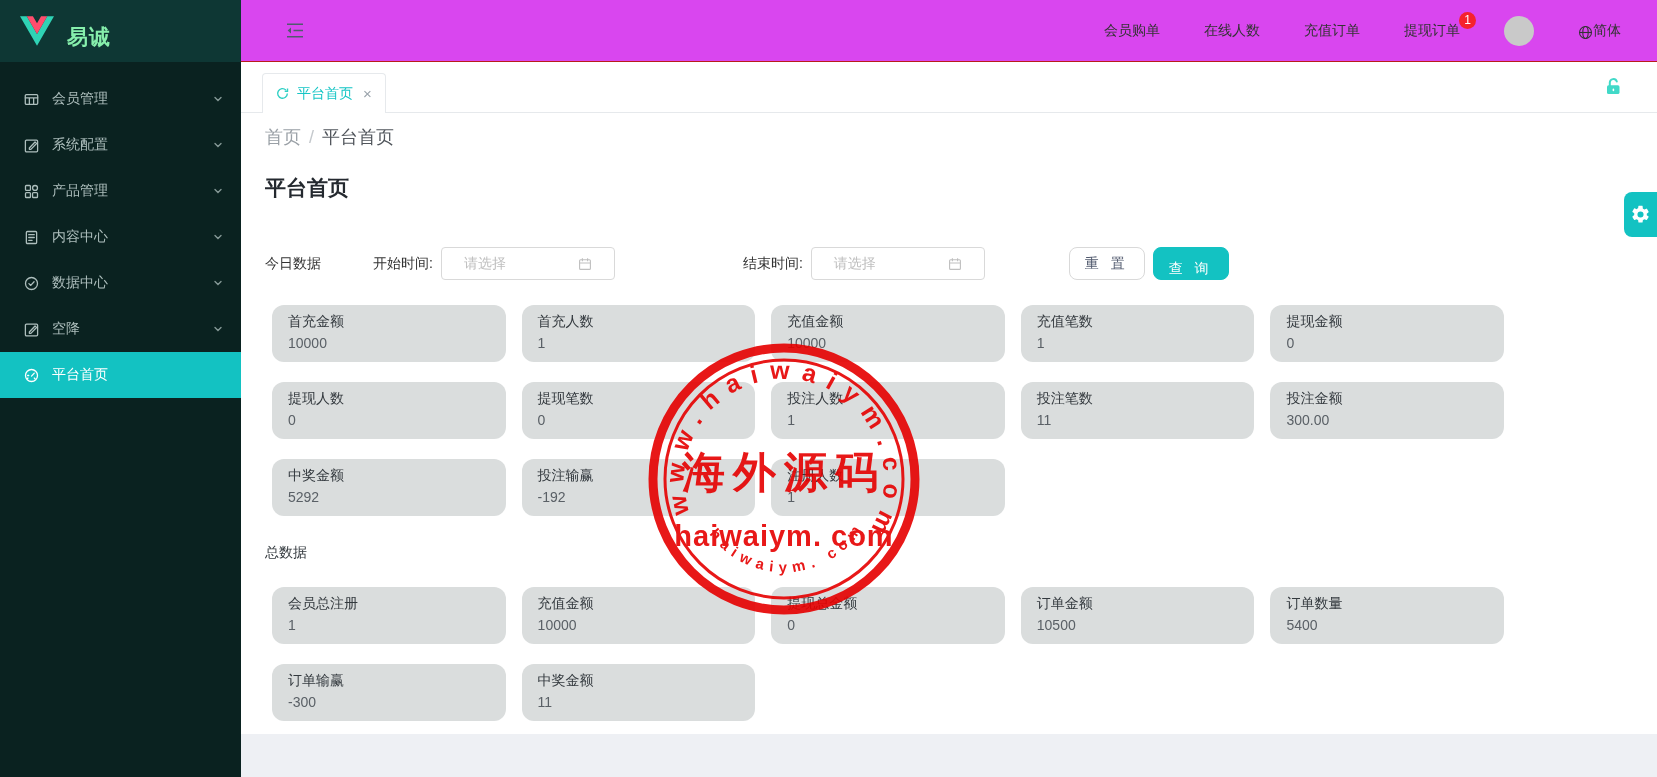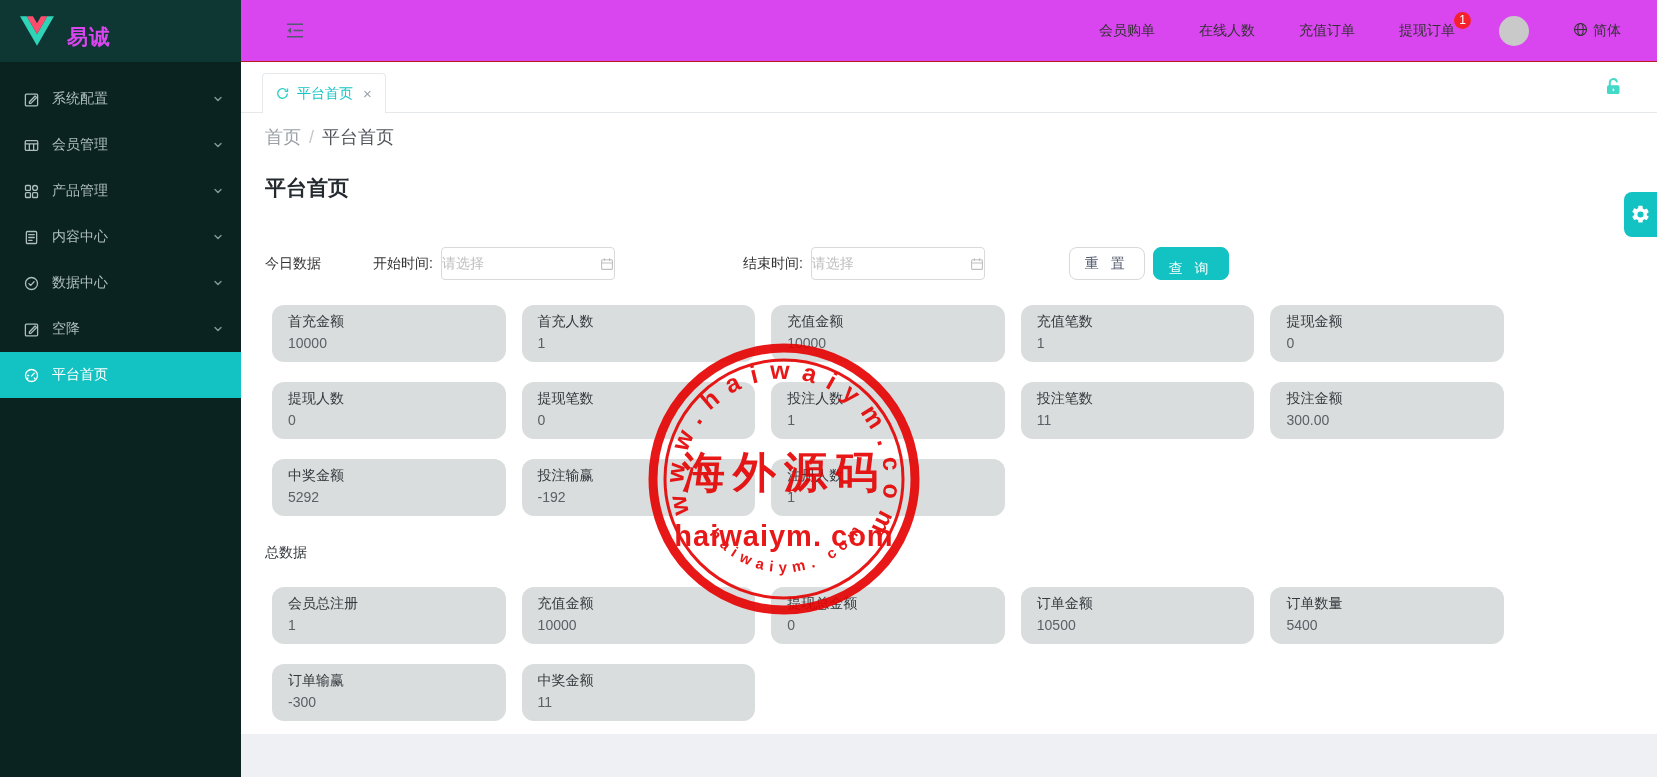--- a/index.html
+++ b/index.html
@@ -4,60 +4,60 @@
 <style>
   * { box-sizing: border-box; margin: 0; padding: 0; }
   html,body { width:1657px; height:777px; overflow:hidden; }
   body { font-family:"Liberation Sans","DejaVu Sans",sans-serif; background:#eef0f4; position:relative; }
   .app { display:flex; width:1657px; height:777px; }
 
   
   .sidebar { width:241px; flex-shrink:0; background:#0a2220; display:flex; flex-direction:column; }
   .logo-bar { height:62px; background:#0e3734; display:flex; align-items:center; gap:13px; padding-left:20px; cursor:pointer; }
   .logo-mark { width:34px; height:30px; display:inline-flex; }
-  .logo-text { color:#d946ef; font-size:21px; font-weight:bold; letter-spacing:1px;margin-top:12px; }
+  .logo-text { color:#86efac; font-size:21px; font-weight:bold; letter-spacing:1px;margin-top:12px; }
   .menu { padding-top:14px; }
   .menu-item { height:46px; display:flex; align-items:center; gap:13px; padding:0 18px 0 24px;
                color:#aebfbd; font-size:14px; cursor:pointer; }
   .menu-item .mi-icon { width:15px; height:15px; display:inline-flex; flex-shrink:0; }
   .menu-item .mi-icon svg { width:15px; height:15px; }
   .menu-item .chev { margin-left:auto; display:inline-flex; opacity:.75; }
   .menu-item.active { background:#13c2c2; color:#ffffff; }
 
   
   .main { flex:1; display:flex; flex-direction:column; min-width:0; }
   .topbar { height:62px; background:#d946ef; display:flex; align-items:center; padding:0 36px 0 44px; border-bottom:1px solid #b91c1c; }
   .collapse { display:inline-flex; cursor:pointer; color:#515a6e; }
   .topnav { margin-left:auto; display:flex; align-items:center; gap:44px; font-size:14px; color:#333; }
   .topnav .tn { cursor:pointer; white-space:nowrap; }
   .withbadge { position:relative; }
   .badge { position:absolute; top:-10px; right:-16px; min-width:17px; height:17px; border-radius:9px;
            background:#f5222d; color:#fff; font-size:12px; font-style:normal; line-height:17px; text-align:center; padding:0 4px; }
   .avatar { width:30px; height:30px; border-radius:50%; background:#c9c9c9; display:inline-block; cursor:pointer; }
-  .lang { display:inline-flex; align-items:flex-start; gap:5px; cursor:pointer; }
+  .lang { display:inline-flex; align-items:flex-end; cursor:pointer; }
 
   
   .tabbar { background:#fff; border-bottom:1px solid #e6e9ec; height:51px; display:flex; align-items:flex-end; padding-left:21px; position:relative; }
   .tab { height:40px; display:flex; align-items:center; gap:8px; padding:0 13px; background:#fff;
          border:1px solid #e6e9ec; border-bottom:none; border-radius:4px 4px 0 0; color:#16c5c5; font-size:14px; cursor:pointer; margin-bottom:-1px; }
   .tab .x { color:#9aa3ab; font-size:15px; cursor:pointer; margin-left:2px; }
   .lock { position:absolute; right:33px; top:13px; display:inline-flex; cursor:pointer; }
 
   
   .content { background:#fff; height:621px; padding:12px 24px 0 24px; position:relative; }
   .breadcrumb { font-size:18px; color:#9aa0a6; }
   .breadcrumb .home { cursor:pointer; }
   .breadcrumb .sep { margin:0 8px; color:#c4c8cc; }
   .breadcrumb .cur { color:#51565c; }
   .page-title { margin-top:25px; font-size:21px; font-weight:600; color:#24292f; }
   .filter-row { margin-top:45px; display:flex; align-items:center; font-size:14px; color:#333; }
   .flabel { white-space:nowrap; }
   .gap1 { margin-left:52px; }
   .datebox { width:174px; height:33px; border:1px solid #d9d9d9; border-radius:4px; background:#fff;
-             display:flex; align-items:center; padding:0 0; margin-left:8px; cursor:text; }
+             display:flex; align-items:center; padding:0 22px; margin-left:8px; cursor:text; }
   .datebox .ph { color:#bfbfbf; flex:1; }
   .gap2 { margin-left:128px; }
   .btn { height:33px; font-size:14px; border-radius:8px; cursor:pointer; font-family:inherit; }
   .btn.reset { margin-left:84px; padding:0 15px; background:#fff; border:1px solid #d9d9d9; color:#515a6e; letter-spacing:4px; }
   .btn.query { margin-left:8px; padding:12px 15px; background:#13c2c2; border:1px solid #13c2c2; color:#fff; letter-spacing:4px; }
 
   .cards { width:1232px; margin-left:7px; margin-top:25px; display:grid; grid-template-columns:repeat(5,1fr); column-gap:16px; row-gap:20px; }
   .card { background:#dadddd; border-radius:12px; height:57px; padding:8px 16px; }
   .card-label { font-size:14px; color:#33393e; }
   .card-value { font-size:14px; color:#5a6066; margin-top:4px; }
@@ -80,39 +80,39 @@
           <polygon points="0,0 20,0 50,52 80,0 100,0 50,87" fill="#2fd3b5"></polygon>
           <polygon points="20,0 38,0 50,21 62,0 80,0 50,52" fill="#ff4d6d"></polygon>
         </svg>
       </span>
       <span class="logo-text">易诚</span>
     </div>
     <nav class="menu" id="sidebar-menu">
         <div class="menu-item">
           <span class="mi-icon">
             <svg viewBox="0 0 14 14" fill="none" stroke="currentColor" stroke-width="1.2" stroke-linecap="round" stroke-linejoin="round">
+              <rect x="1.2" y="2.4" width="11.6" height="9.2" rx="1"></rect>
+              <path d="M1.2 5.4h11.6M5 5.4v6.2M9 5.4v6.2"></path>
+            </svg>
+          </span>
+          <span>会员管理</span>
+          <span class="chev">
+            <svg width="10" height="10" viewBox="0 0 10 10" fill="none" stroke="currentColor" stroke-width="1.4" stroke-linecap="round">
+              <path d="M2 3.4l3 3 3-3"></path>
+            </svg>
+          </span>
+        </div>
+        <div class="menu-item">
+          <span class="mi-icon">
+            <svg viewBox="0 0 14 14" fill="none" stroke="currentColor" stroke-width="1.2" stroke-linecap="round" stroke-linejoin="round">
               <rect x="1.3" y="2" width="11.4" height="11" rx="1"></rect>
               <path d="M5 9.3l5.3-5.6 1.4 1.4-5.3 5.5H5z"></path>
             </svg>
           </span>
           <span>系统配置</span>
-          <span class="chev">
-            <svg width="10" height="10" viewBox="0 0 10 10" fill="none" stroke="currentColor" stroke-width="1.4" stroke-linecap="round">
-              <path d="M2 3.4l3 3 3-3"></path>
-            </svg>
-          </span>
-        </div>
-        <div class="menu-item">
-          <span class="mi-icon">
-            <svg viewBox="0 0 14 14" fill="none" stroke="currentColor" stroke-width="1.2" stroke-linecap="round" stroke-linejoin="round">
-              <rect x="1.2" y="2.4" width="11.6" height="9.2" rx="1"></rect>
-              <path d="M1.2 5.4h11.6M5 5.4v6.2M9 5.4v6.2"></path>
-            </svg>
-          </span>
-          <span>会员管理</span>
           <span class="chev">
             <svg width="10" height="10" viewBox="0 0 10 10" fill="none" stroke="currentColor" stroke-width="1.4" stroke-linecap="round">
               <path d="M2 3.4l3 3 3-3"></path>
             </svg>
           </span>
         </div>
         <div class="menu-item">
           <span class="mi-icon">
             <svg viewBox="0 0 14 14" fill="none" stroke="currentColor" stroke-width="1.2" stroke-linecap="round" stroke-linejoin="round">
               <rect x="1.4" y="1.4" width="4.6" height="4.6" rx="0.8"></rect>

